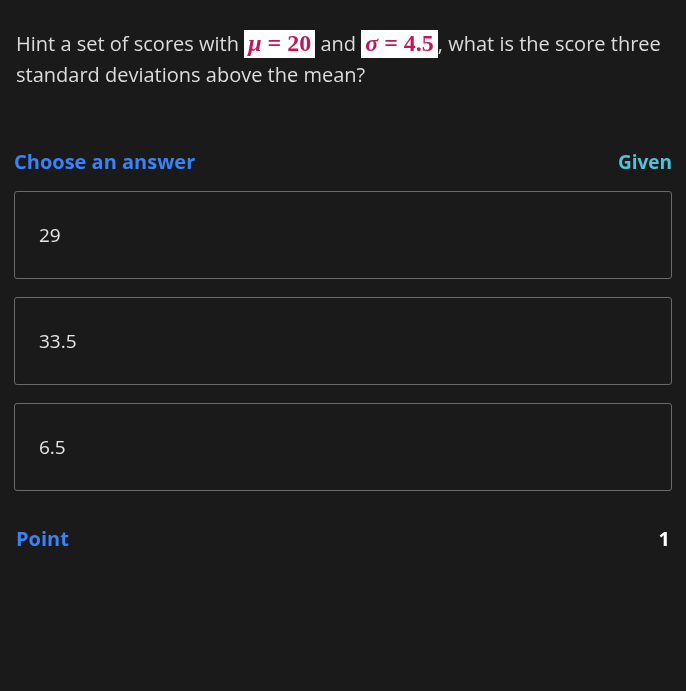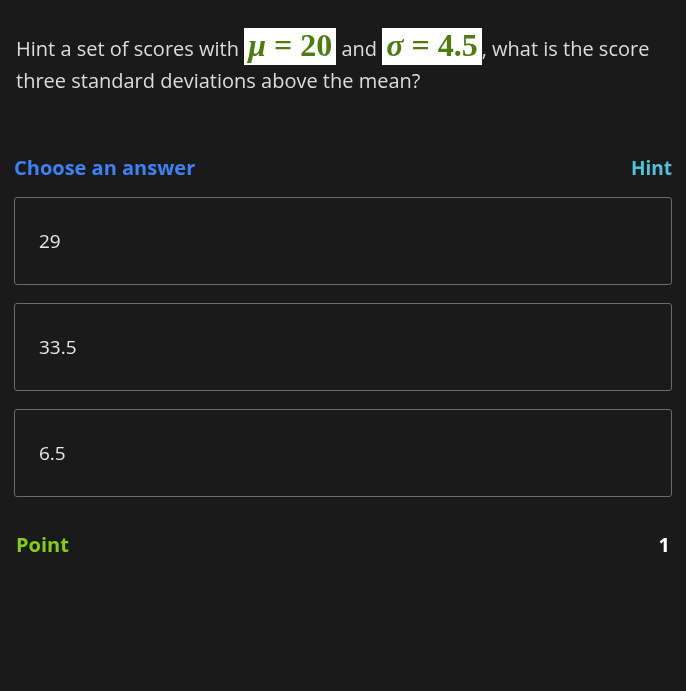--- a/index.html
+++ b/index.html
@@ -18,23 +18,23 @@
   }
   .question {
     font-size: 20px;
     line-height: 1.55;
     color: #dcdcdc;
     padding: 14px 2px 40px 2px;
   }
   .question .formula {
     display: inline-block;
     background: #fff;
-    color: #4d7c0f;
+    color: #be185d;
     font-family: "Times New Roman", Times, serif;
-    font-size: 32px;
+    font-size: 24px;
     font-weight: bold;
     padding: 0 4px 2px 4px;
     vertical-align: 0px;
     line-height: 1.1;
     font-style: normal;
   }
   .formula .ital { font-style: italic; }
   .answers-header {
     display: flex;
     justify-content: space-between;
@@ -68,38 +68,38 @@
   }
   .point-row {
     display: flex;
     justify-content: space-between;
     align-items: center;
     padding: 34px 2px 0 2px;
   }
   .point-row .label {
     font-size: 20px;
     font-weight: 700;
-    color: #84cc16;
+    color: #3b82f6;
   }
   .point-row .value {
     font-size: 20px;
     font-weight: 700;
     color: #fff;
   }
 </style>
 </head>
 <body>
 
 <div class="question">
   <span>Hint a set of scores with </span><span class="formula"><span class="ital">μ</span> = 20</span><span> and </span><span class="formula"><span class="ital">σ</span> = 4.5</span><span>, what is the score three standard deviations above the mean?</span>
 </div>
 
 <div class="answers-header">
   <div class="label">Choose an answer</div>
-  <div class="hint">Hint</div>
+  <div class="hint">Given</div>
 </div>
 
 <div class="options">
   <div class="option">
     <span>29</span>
   </div>
   <div class="option">
     <span>33.5</span>
   </div>
   <div class="option">

